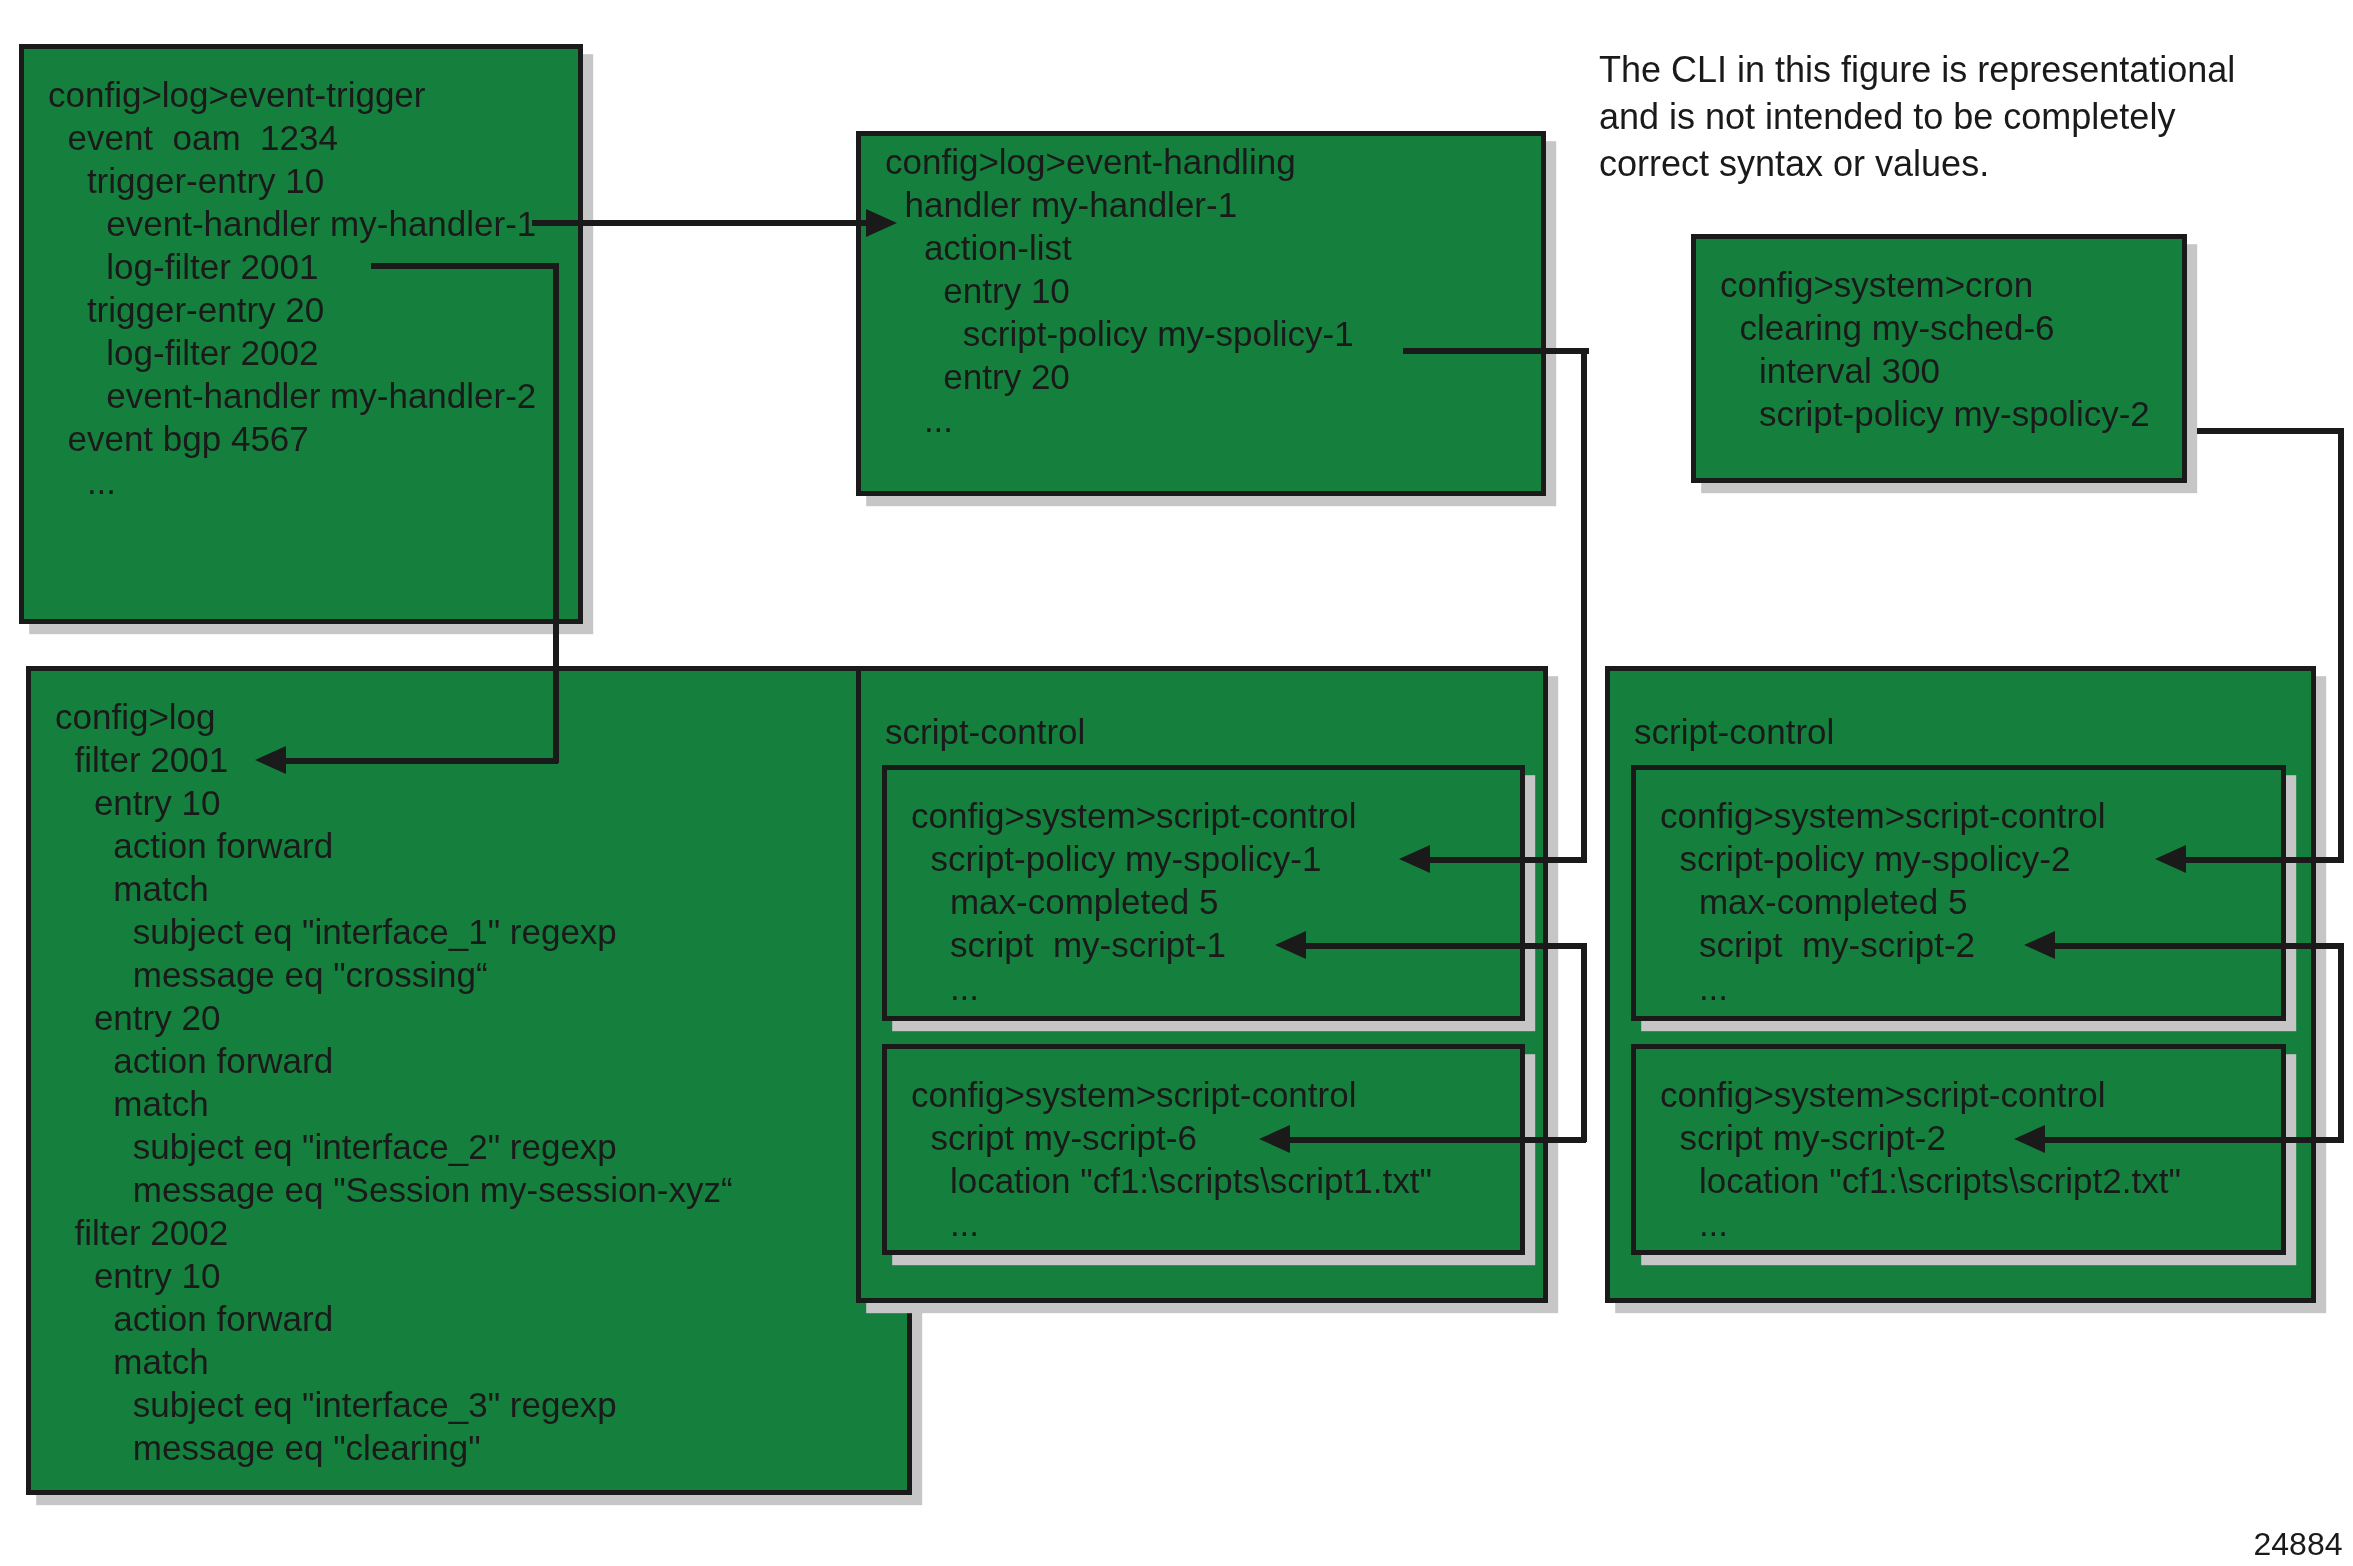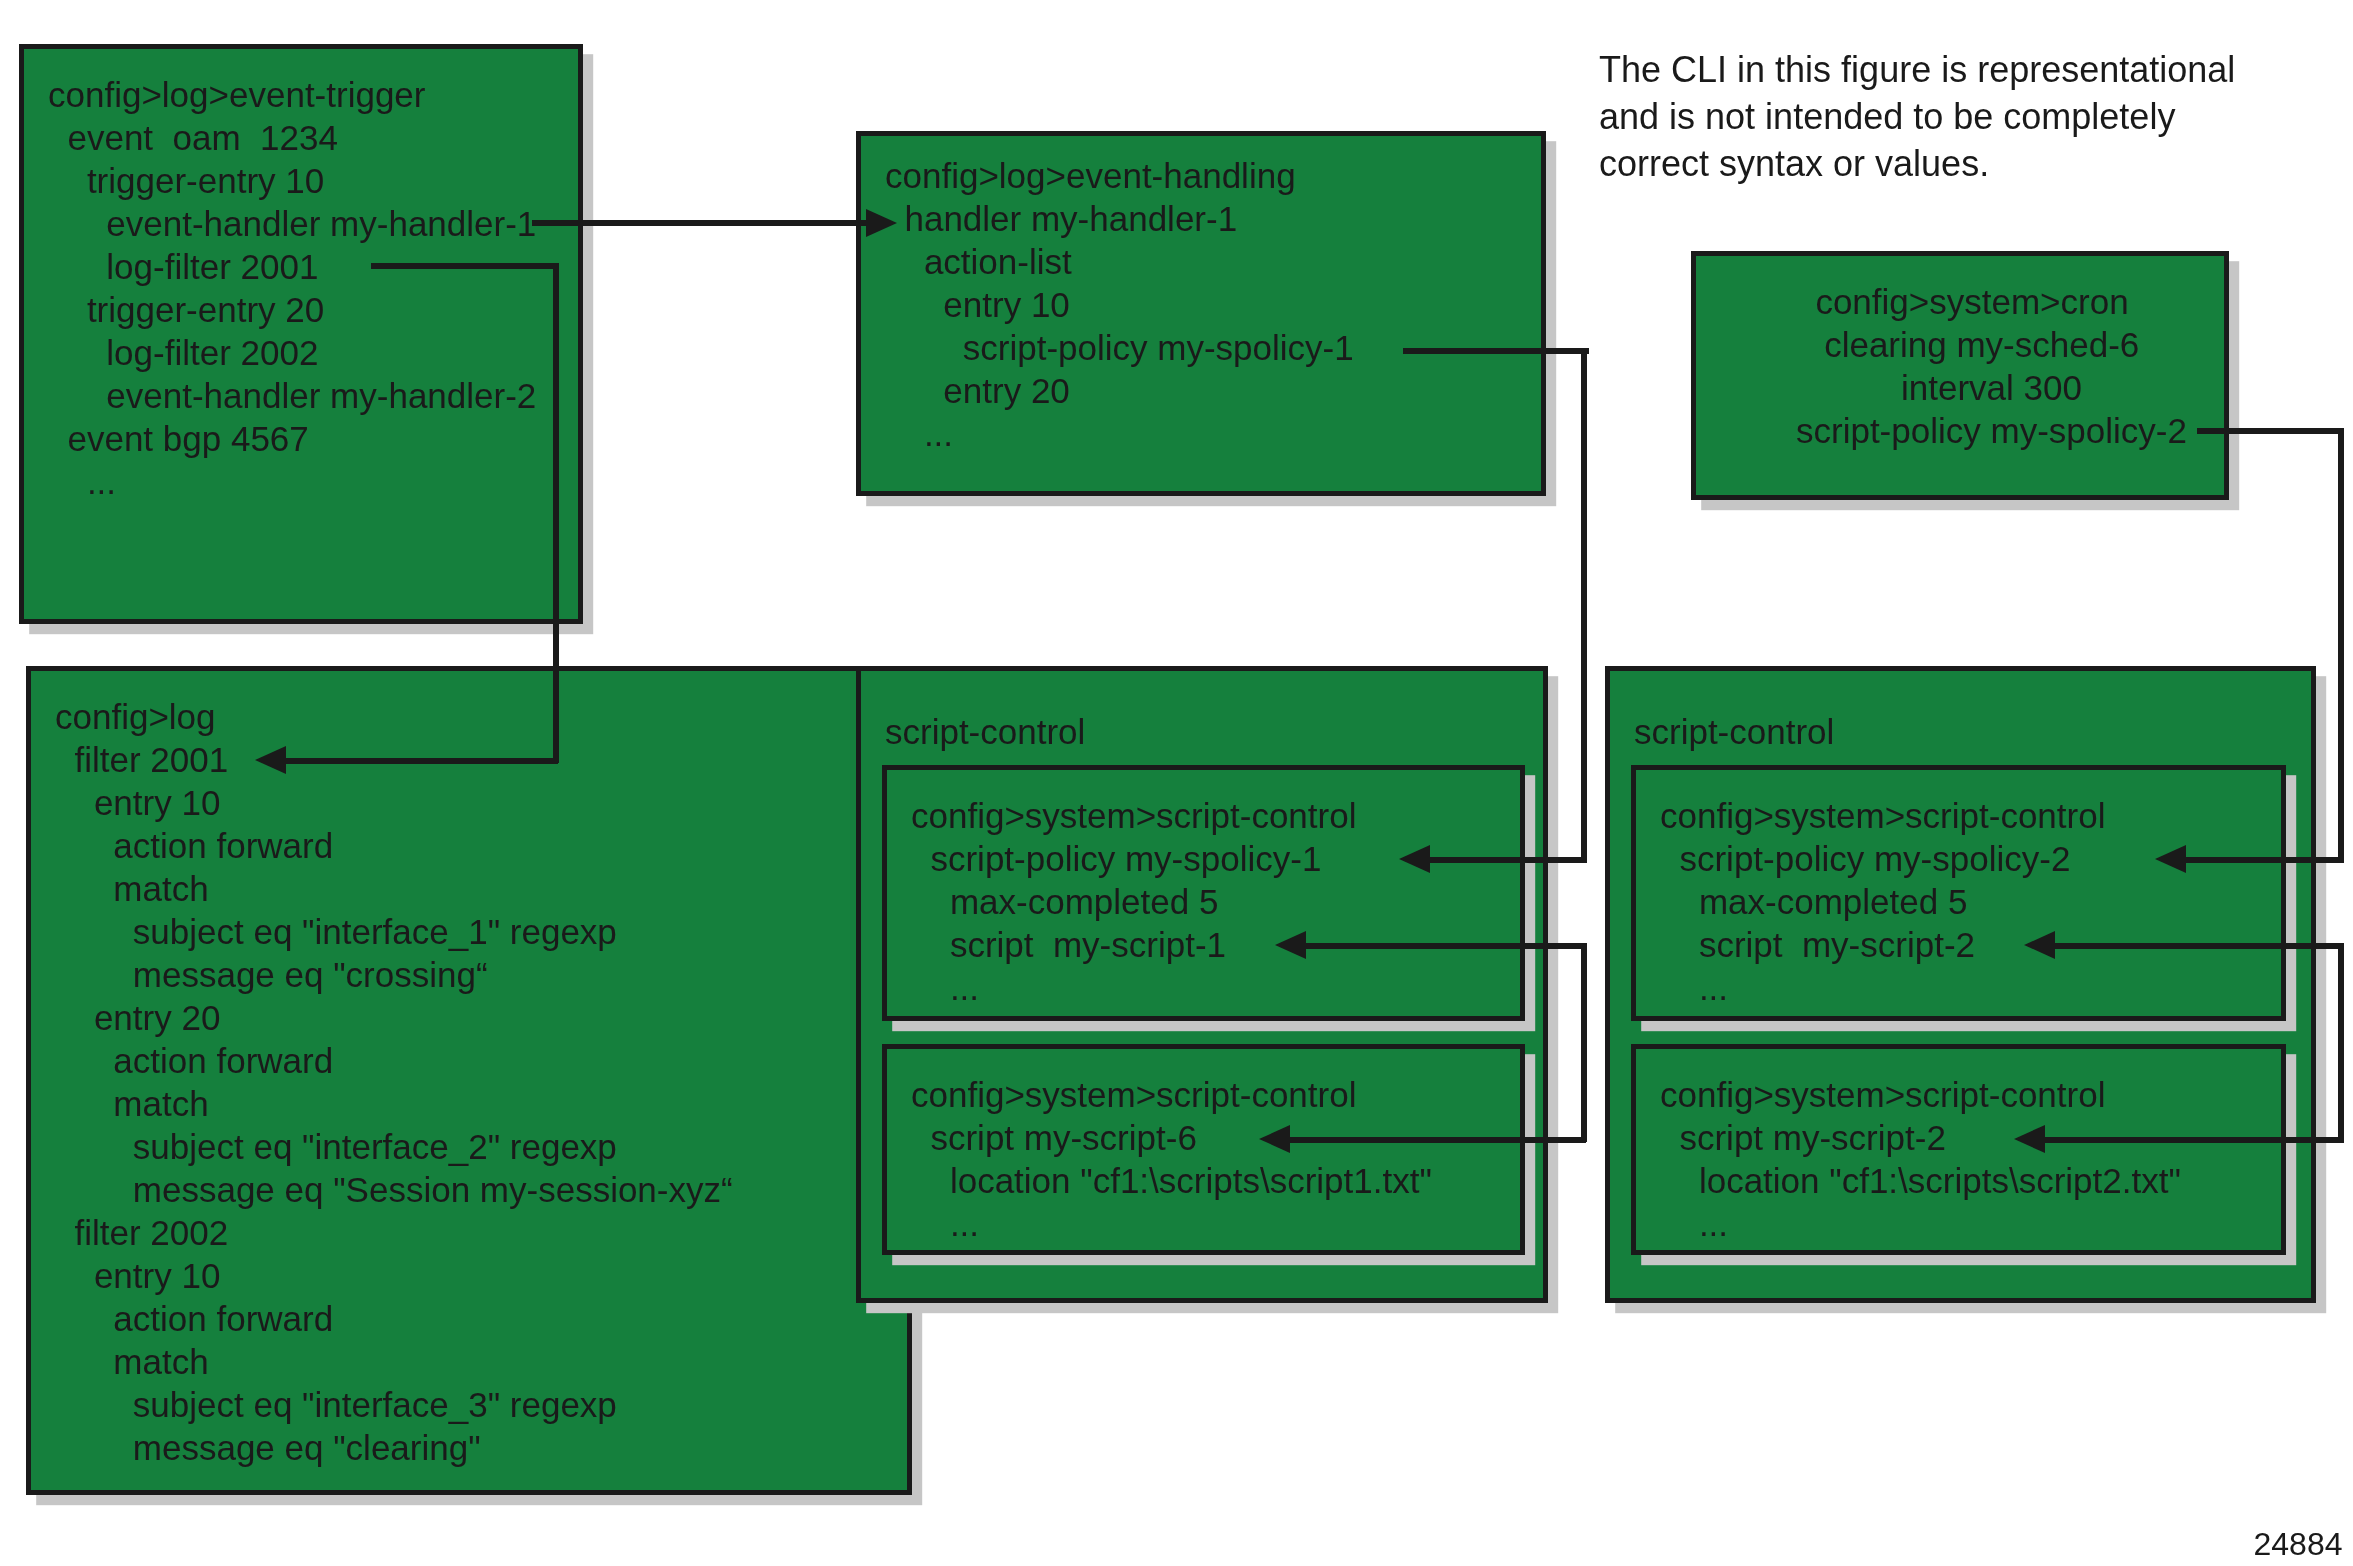--- a/index.html
+++ b/index.html
@@ -8,21 +8,21 @@
     font-family:"Liberation Sans", sans-serif;color:#1a1a1a;
   }
   .box{
     position:absolute;background:#15803d;border:5.8px solid #1a1a1a;
     box-shadow:10.2px 10.2px 0 0 #c6c6c6;box-sizing:border-box;
   }
   .code{white-space:pre;font-size:35px;line-height:43px;}
   .code .line span.b{font-weight:normal;}
   .sc-title{white-space:pre;font-size:35px;line-height:43px;padding:21px 0 0 24px;margin-top:18px;}
   .pad{padding:24px 0 0 24px;}
-  .pad-s{padding:18px 0 0 24px;}
+  .pad-s{padding:4px 0 0 24px;}
   .note{
     position:absolute;left:1599px;top:46px;width:737px;
     font-size:36px;line-height:47px;white-space:pre;
   }
   .fignum{
     position:absolute;right:11.5px;bottom:5.1px;font-size:32px;line-height:36px;
   }
   .hline,.vline{position:absolute;background:#1a1a1a;}
   .hline{height:5.8px;}
   .vline{width:5.8px;}
@@ -46,21 +46,21 @@
   <div class="note code"><div class="line"><span>The CLI in this figure is representational</span></div><div class="line"><span>and is not intended to be completely</span></div><div class="line"><span>correct syntax or values.</span></div></div>
 
   <div class="box" style="left:19px;top:44px;width:564px;height:580px;">
     <div class="code pad"><div class="line"><span>config&gt;log&gt;event-trigger</span></div><div class="line"><span>  event  </span><span class="b">oam  1234</span></div><div class="line"><span>    trigger-entry 10</span></div><div class="line"><span>      event-handler my-handler-1</span></div><div class="line"><span>      log-filter 2001</span></div><div class="line"><span>    trigger-entry 20</span></div><div class="line"><span>      log-filter 2002</span></div><div class="line"><span>      event-handler my-handler-2</span></div><div class="line"><span>  event </span><span class="b">bgp 4567</span></div><div class="line"><span>    ...</span></div></div>
   </div>
 
   <div class="box" style="left:856px;top:131px;width:690px;height:365px;">
     <div class="code pad-s"><div class="line"><span>config&gt;log&gt;event-handling</span></div><div class="line"><span>  handler </span><span class="b">my-handler-1</span></div><div class="line"><span>    action-list</span></div><div class="line"><span>      entry 10</span></div><div class="line"><span>        script-policy my-spolicy-1</span></div><div class="line"><span>      entry 20</span></div><div class="line"><span>    ...</span></div></div>
   </div>
 
-  <div class="box" style="left:1691px;top:251px;width:538px;height:249px;text-align:center;">
+  <div class="box" style="left:1691px;top:234px;width:496px;height:249px;">
     <div class="code pad"><div class="line"><span>config&gt;system&gt;cron</span></div><div class="line"><span>  clearing </span><span class="b">my-sched-6</span></div><div class="line"><span>    interval 300</span></div><div class="line"><span>    script-policy my-spolicy-2</span></div></div>
   </div>
 
   <div class="box" style="left:26px;top:666px;width:886px;height:829px;">
     <div class="code pad"><div class="line"><span>config&gt;log</span></div><div class="line"><span>  filter </span><span class="b">2001</span></div><div class="line"><span>    entry 10</span></div><div class="line"><span>      action forward</span></div><div class="line"><span>      match</span></div><div class="line"><span>        subject eq "interface_1" regexp</span></div><div class="line"><span>        message eq "crossing“</span></div><div class="line"><span>    entry 20</span></div><div class="line"><span>      action forward</span></div><div class="line"><span>      match</span></div><div class="line"><span>        subject eq "interface_2" regexp</span></div><div class="line"><span>        message eq "Session my-session-xyz“</span></div><div class="line"><span>  filter </span><span class="b">2002</span></div><div class="line"><span>    entry 10</span></div><div class="line"><span>      action forward</span></div><div class="line"><span>      match</span></div><div class="line"><span>        subject eq "interface_3" regexp</span></div><div class="line"><span>        message eq "clearing"</span></div></div>
   </div>
 
   <div class="box" style="left:856px;top:666px;width:692px;height:637px;">
     <div class="sc-title">script-control</div>
     <div class="box" style="left:21px;top:94px;width:643px;height:256px;">

